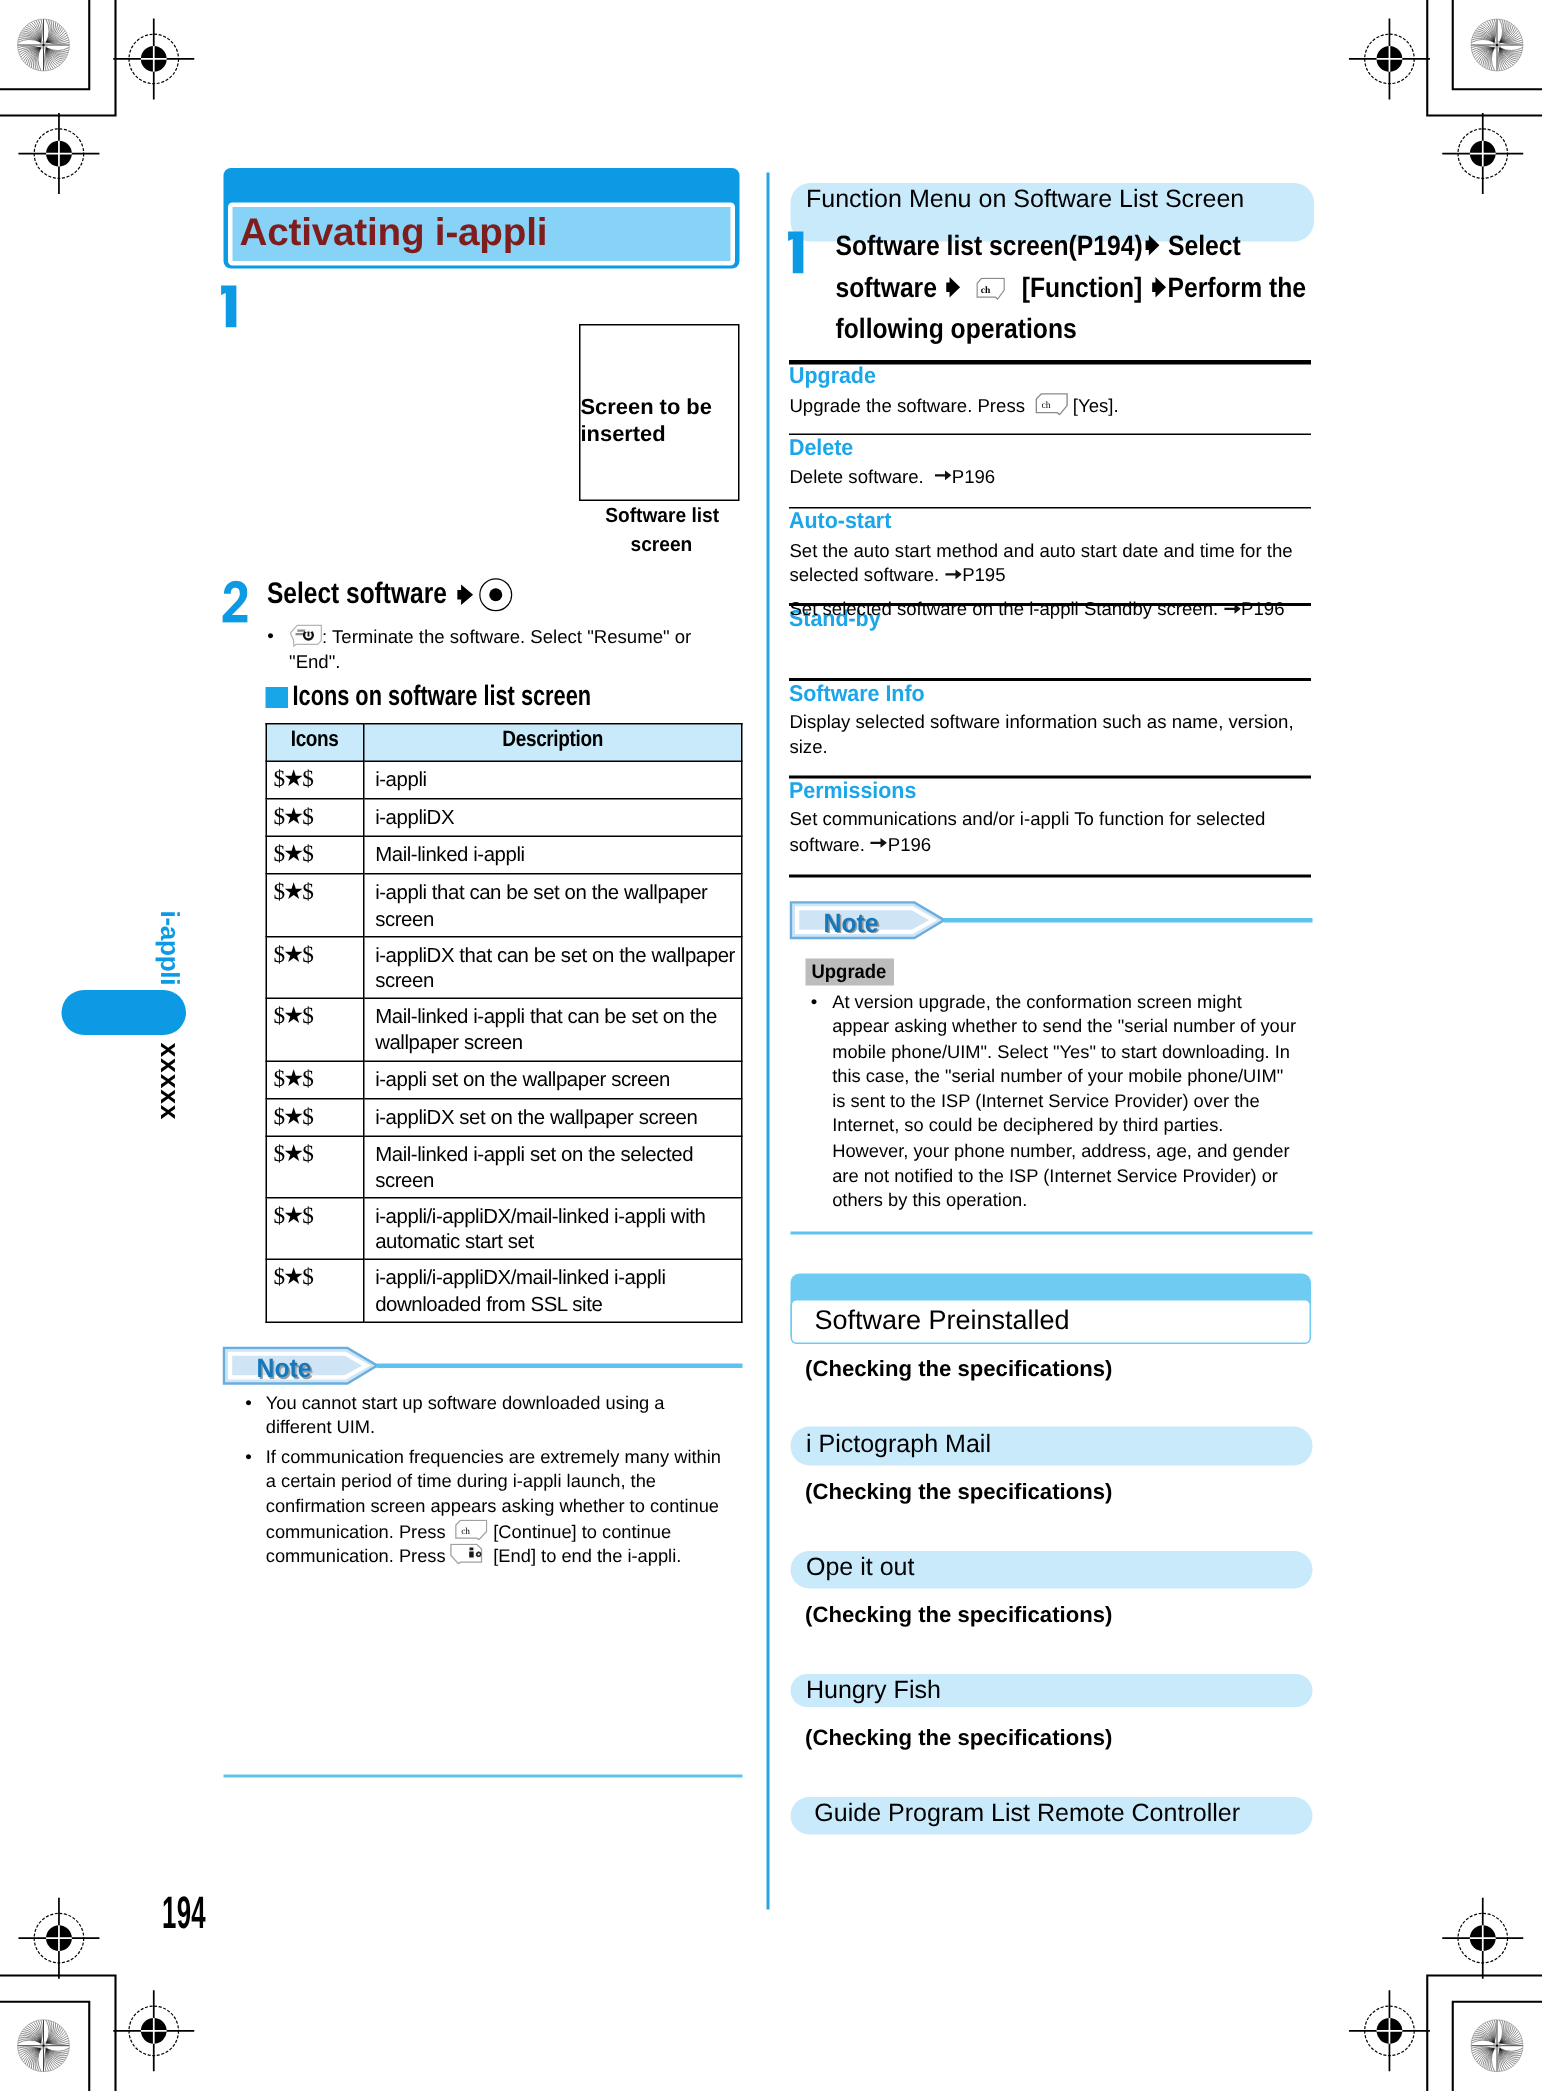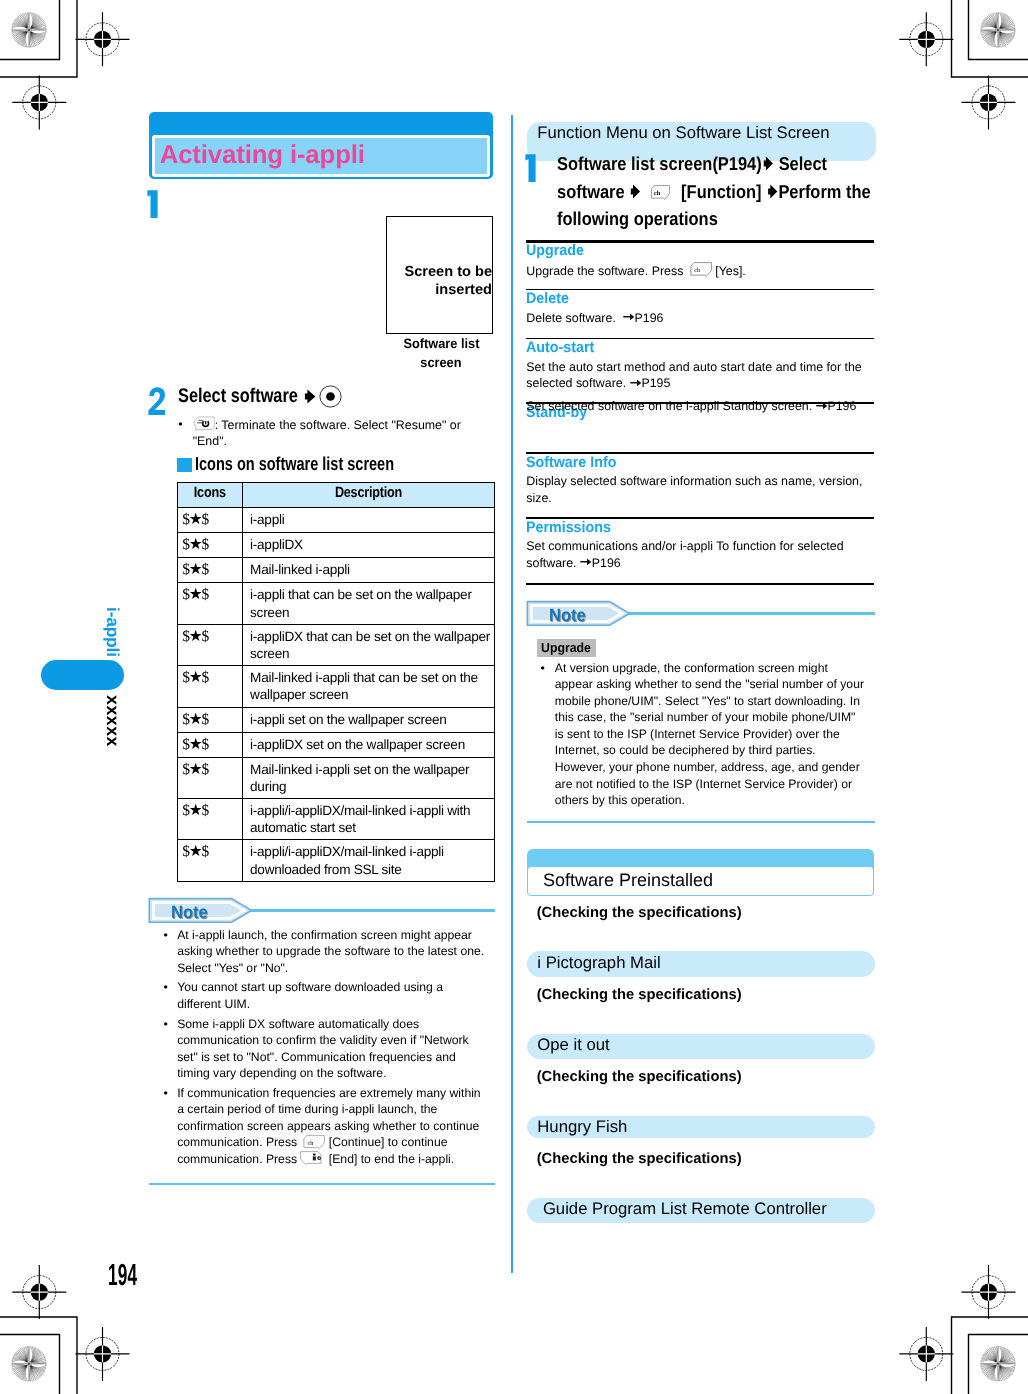--- a/index.html
+++ b/index.html
@@ -20,31 +20,31 @@
   transform:rotate(90deg);transform-origin:left top;white-space:nowrap;}
 
 
 .pagenum{position:absolute;font-weight:bold;color:#000;font-size:30.4px;left:107.8px;top:1260.2px;line-height:30.4px;
   font-family:"Liberation Sans",sans-serif;letter-spacing:0.4px;transform:scaleX(0.565);transform-origin:left top;}
 
 
 .titlebox{position:absolute;background:#0d9ae5;border-radius:5px;left:148.5px;top:111.5px;width:344.5px;height:67.3px;}
 .titleinner{position:absolute;background:#86d3f7;border:3.2px solid #fff;border-radius:3px;box-sizing:border-box;
   left:152.2px;top:135.2px;width:337.4px;height:42.3px;}
-.titletext{position:absolute;font-weight:bold;color:#ec4899;font-size:25.8px;left:159.7px;top:140.9px;letter-spacing:-0.15px;line-height:29px;}
+.titletext{position:absolute;font-weight:bold;color:#7f1d1d;font-size:25.8px;left:159.7px;top:140.9px;letter-spacing:-0.15px;line-height:29px;}
 
 .cond{display:inline-block;transform-origin:left center;}
 
 .t{position:absolute;color:#000;font-size:12.4px;line-height:16.6px;}
 .b{font-weight:bold;}
 
 
 .screenbox{position:absolute;border:1.5px solid #000;box-sizing:border-box;
   left:386px;top:216px;width:107px;height:118px;}
-.screenbox .inner{position:absolute;left:0;right:0;top:46px;text-align:right;font-weight:bold;font-size:14.6px;line-height:18.3px;}
+.screenbox .inner{position:absolute;left:0;right:0;top:46px;text-align:left;font-weight:bold;font-size:14.6px;line-height:18.3px;}
 .screencap{position:absolute;left:387.5px;top:334px;width:107px;text-align:center;font-weight:bold;font-size:13.6px;line-height:19px;}
 .screencap div{display:inline-block;transform:scaleX(0.94);}
 
 
 table.icontbl{position:absolute;border-collapse:collapse;table-layout:fixed;left:177.3px;top:482.3px;width:317.7px;font-size:13.6px;letter-spacing:-0.28px;}
 table.icontbl td,table.icontbl th{border:1.1px solid #000;padding:3px 4px 3px 7px;text-align:left;vertical-align:top;line-height:17.2px;}
 table.icontbl th{background:#c8eafb;text-align:center;font-weight:bold;font-size:14.9px;padding:0;height:20px;line-height:21px;}
 table.icontbl th span{display:inline-block;transform:scaleX(0.85);}
 table.icontbl tr{height:25px;}
 table.icontbl td.ic{font-family:"Liberation Serif",serif;text-align:left;font-size:15.5px;white-space:nowrap;padding-left:4px;letter-spacing:-1.2px;}
@@ -501,21 +501,21 @@
         <tr>
           <td class="ic">$★$</td>
           <td>i-appli set on the wallpaper screen</td>
         </tr>
         <tr>
           <td class="ic">$★$</td>
           <td>i-appliDX set on the wallpaper screen</td>
         </tr>
         <tr>
           <td class="ic">$★$</td>
-          <td>Mail-linked i-appli set on the wallpaper during</td>
+          <td>Mail-linked i-appli set on the selected screen</td>
         </tr>
         <tr>
           <td class="ic">$★$</td>
           <td>i-appli/i-appliDX/mail-linked i-appli with automatic start set</td>
         </tr>
         <tr>
           <td class="ic">$★$</td>
           <td>i-appli/i-appliDX/mail-linked i-appli downloaded from SSL site</td>
         </tr>
       </tbody>
@@ -523,23 +523,21 @@
 
   <svg class="abs" width="110" height="32" style="left:147px;top:896px;">
     <path d="M2.3 2.6 H84.6 L104.5 14.4 L84.6 26.3 H2.3 Z" fill="#cfe4f5" stroke="#6aaede" stroke-width="1.6"></path>
     <path d="M6.4 6.5 H83.2 L97.2 14.4 L83.2 22.3 H6.4 Z" fill="#cfe4f5" stroke="#fff" stroke-width="2.8"></path>
   </svg>
   <div style="position:absolute;left:171.4px;top:903.2px;font-size:17.7px;font-weight:bold;color:#1378bd;text-shadow:1.1px 1.1px 0 #9a9a9a;transform:scaleX(0.936);transform-origin:left top;line-height:18px;">Note</div>
   <div class="noteline" style="left:251px;top:909px;width:244px;height:2.9px;"></div>
   <div class="noteline" style="left:148.5px;top:1182.5px;width:346.5px;height:2.9px;"></div>
 
   <ul class="noteul" style="left:163.5px;top:926.8px;width:322px;">
-    <li>At i-appli launch, the confirmation screen might appear asking whether to upgrade the software to the latest one. Select "Yes" or "No".</li>
     <li>You cannot start up software downloaded using a different UIM.</li>
-    <li>Some i-appli DX software automatically does communication to confirm the validity even if "Network set" is set to "Not". Communication frequencies and timing vary depending on the software.</li>
     <li><span>If communication frequencies are extremely many within a certain period of time during i-appli launch, the confirmation screen appears asking whether to continue communication. Press</span>
       <svg width="25" height="14" viewBox="0 0 25 14" style="vertical-align:-2.2px;">
         <path d="M3.9 3.7 L7.0 0.6 L24.4 0.6 L24.4 8.0 L19.3 13.4 L17.8 12.4 L3.9 12.4 Z" fill="#fff" stroke="#a0a0a0" stroke-width="0.85"></path>
         <text x="10.4" y="9.6" font-family="Liberation Serif,serif" font-size="6.2" text-anchor="middle" fill="#000">ch</text>
       </svg>
       <span>[Continue] to continue communication. Press</span>
       <svg width="25" height="14" viewBox="0 0 25 14" style="vertical-align:-2.2px;">
         <path d="M21.0 3.7 L17.9 0.6 L0.6 0.6 L0.6 8.0 L5.6 13.4 L7.1 12.4 L21.0 12.4 Z" fill="#fff" stroke="#a0a0a0" stroke-width="0.85"></path>
         <g fill="#1a1a1a">
             <path d="M13.0 2.6 h2.6 v1.9 h-2.6z"></path>

